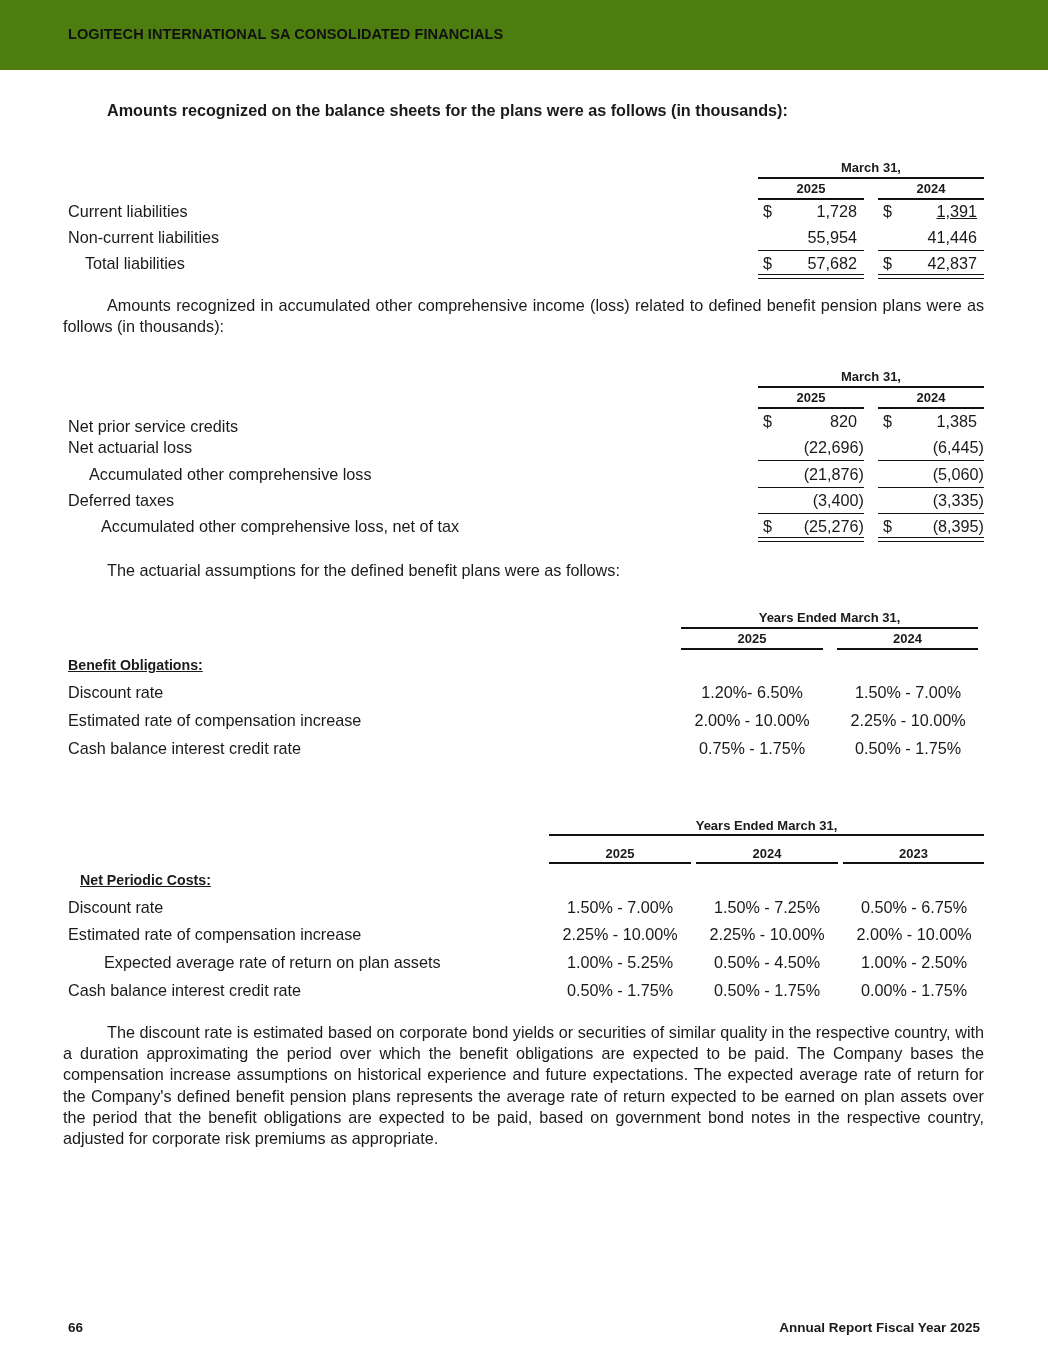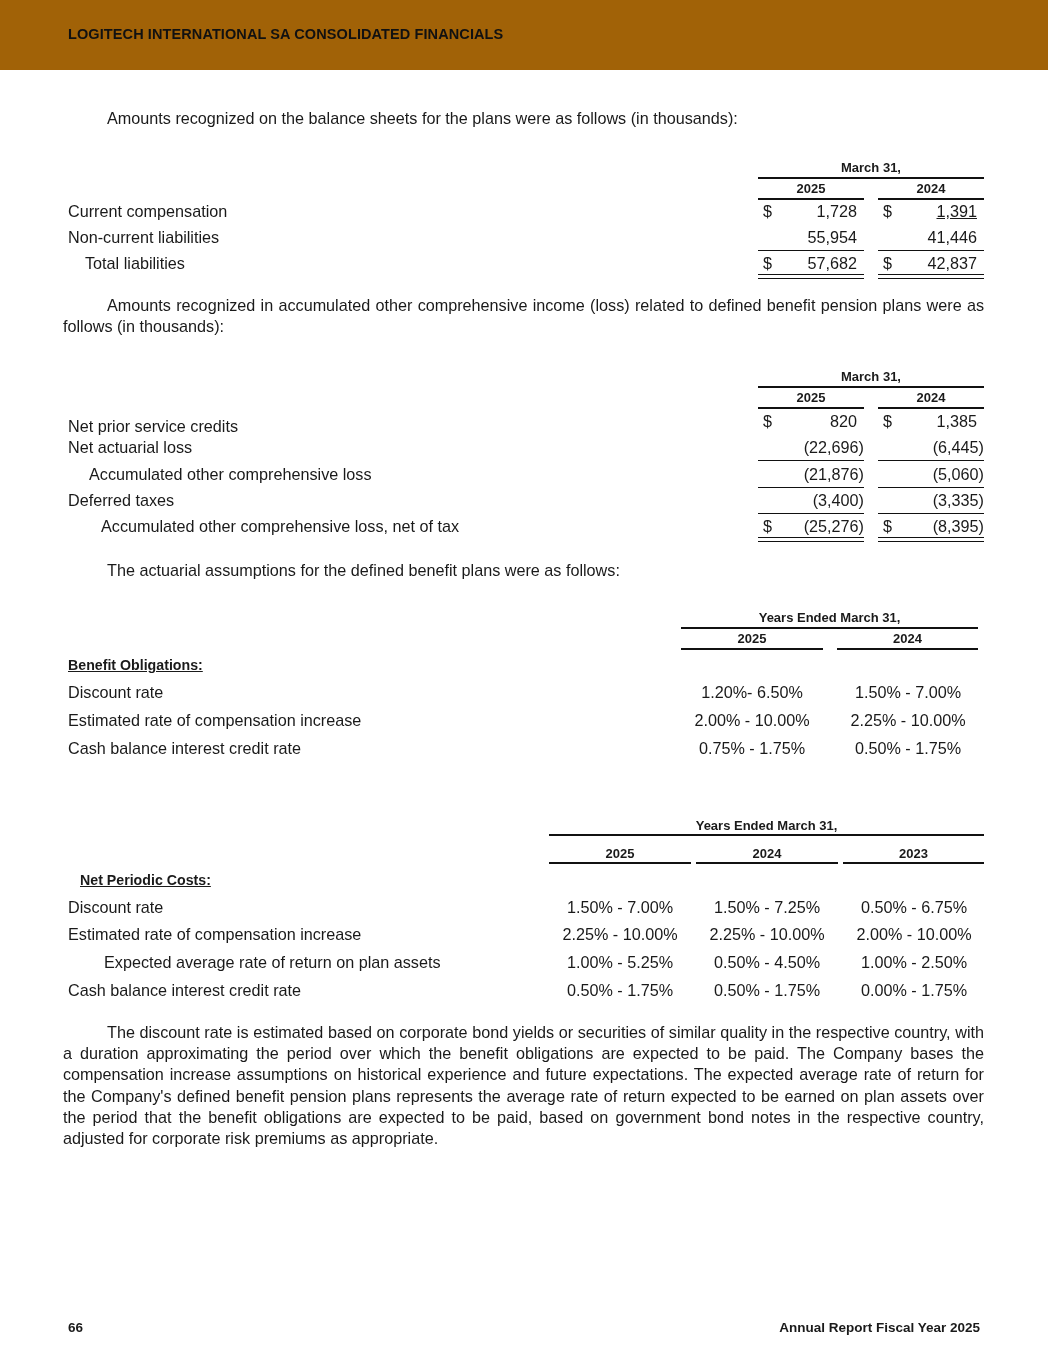--- a/index.html
+++ b/index.html
@@ -1,18 +1,18 @@
 <!DOCTYPE html>
 <html><head>
 <meta charset="utf-8">
 <style>
   * { box-sizing: border-box; margin: 0; padding: 0; }
   html, body { width: 1048px; height: 1365px; background: #ffffff; }
   body { position: relative; font-family: "Liberation Sans", sans-serif; color: #1a1a1a; overflow: hidden; }
-  .header { position: absolute; left: 0; top: 0; width: 1048px; height: 70px; background: #a16207; }
+  .header { position: absolute; left: 0; top: 0; width: 1048px; height: 70px; background: #4d7c0f; }
   .header-title { position: absolute; left: 68px; top: 26px; font-size: 14.5px; font-weight: bold; letter-spacing: 0.1px; color: #111; }
   .para { position: absolute; left: 63px; width: 921px; font-size: 16.2px; line-height: 21.2px; }
   .indent { text-indent: 44px; }
   .justify { text-align: justify; text-align-last: left; }
   .lbl { position: absolute; font-size: 16.2px; white-space: nowrap; }
   .lbl.bold { font-weight: bold; font-size: 14.2px; text-decoration: underline; }
   .colhead { position: absolute; font-size: 13px; font-weight: bold; text-align: center; white-space: nowrap; }
   .rule { position: absolute; height: 0; border-top: 2px solid #111; }
   .dbl { position: absolute; height: 5px; border-top: 1.5px solid #111; border-bottom: 1.5px solid #111; }
   .dollar { position: absolute; font-size: 16.2px; }
@@ -21,31 +21,31 @@
   .footer-left { position: absolute; left: 68px; top: 1320px; font-size: 13.5px; font-weight: bold; }
   .footer-right { position: absolute; right: 68px; top: 1320px; font-size: 13.5px; font-weight: bold; }
 </style>
 </head>
 <body>
 
 <div class="header">
   <div class="header-title">LOGITECH INTERNATIONAL SA CONSOLIDATED FINANCIALS</div>
 </div>
 
-<div class="para indent" style="top:108px;">Amounts recognized on the balance sheets for the plans were as follows (in thousands):</div>
+<div class="para indent" style="top:100px;font-weight:bold;">Amounts recognized on the balance sheets for the plans were as follows (in thousands):</div>
 
 <div>
   <div class="colhead" style="left:758px; width:226px; top:160px;">March 31,</div>
   <div class="rule" style="left:758px; width:226px; top:177px;"></div>
   <div class="colhead" style="left:758px; width:106px; top:181px;">2025</div>
   <div class="colhead" style="left:878px; width:106px; top:181px;">2024</div>
   <div class="rule" style="left:758px; width:106px; top:198px;"></div>
   <div class="rule" style="left:878px; width:106px; top:198px;"></div>
 
-  <div class="lbl" style="left:68px; top:202px;">Current compensation</div>
+  <div class="lbl" style="left:68px; top:202px;">Current liabilities</div>
   <div class="dollar" style="left:763px; top:202px;">$</div>
   <div class="num" style="left:780px; width:77px; top:202px;">1,728</div>
   <div class="dollar" style="left:883px; top:202px;">$</div>
   <div class="num" style="left:900px; width:77px; top:202px;text-decoration:underline;">1,391</div>
 
   <div class="lbl" style="left:68px; top:228px;">Non-current liabilities</div>
   <div class="num" style="left:780px; width:77px; top:228px;">55,954</div>
   <div class="num" style="left:900px; width:77px; top:228px;">41,446</div>
   <div class="rule" style="left:758px; width:106px; top:250px; border-top-width:1.5px;"></div>
   <div class="rule" style="left:878px; width:106px; top:250px; border-top-width:1.5px;"></div>

